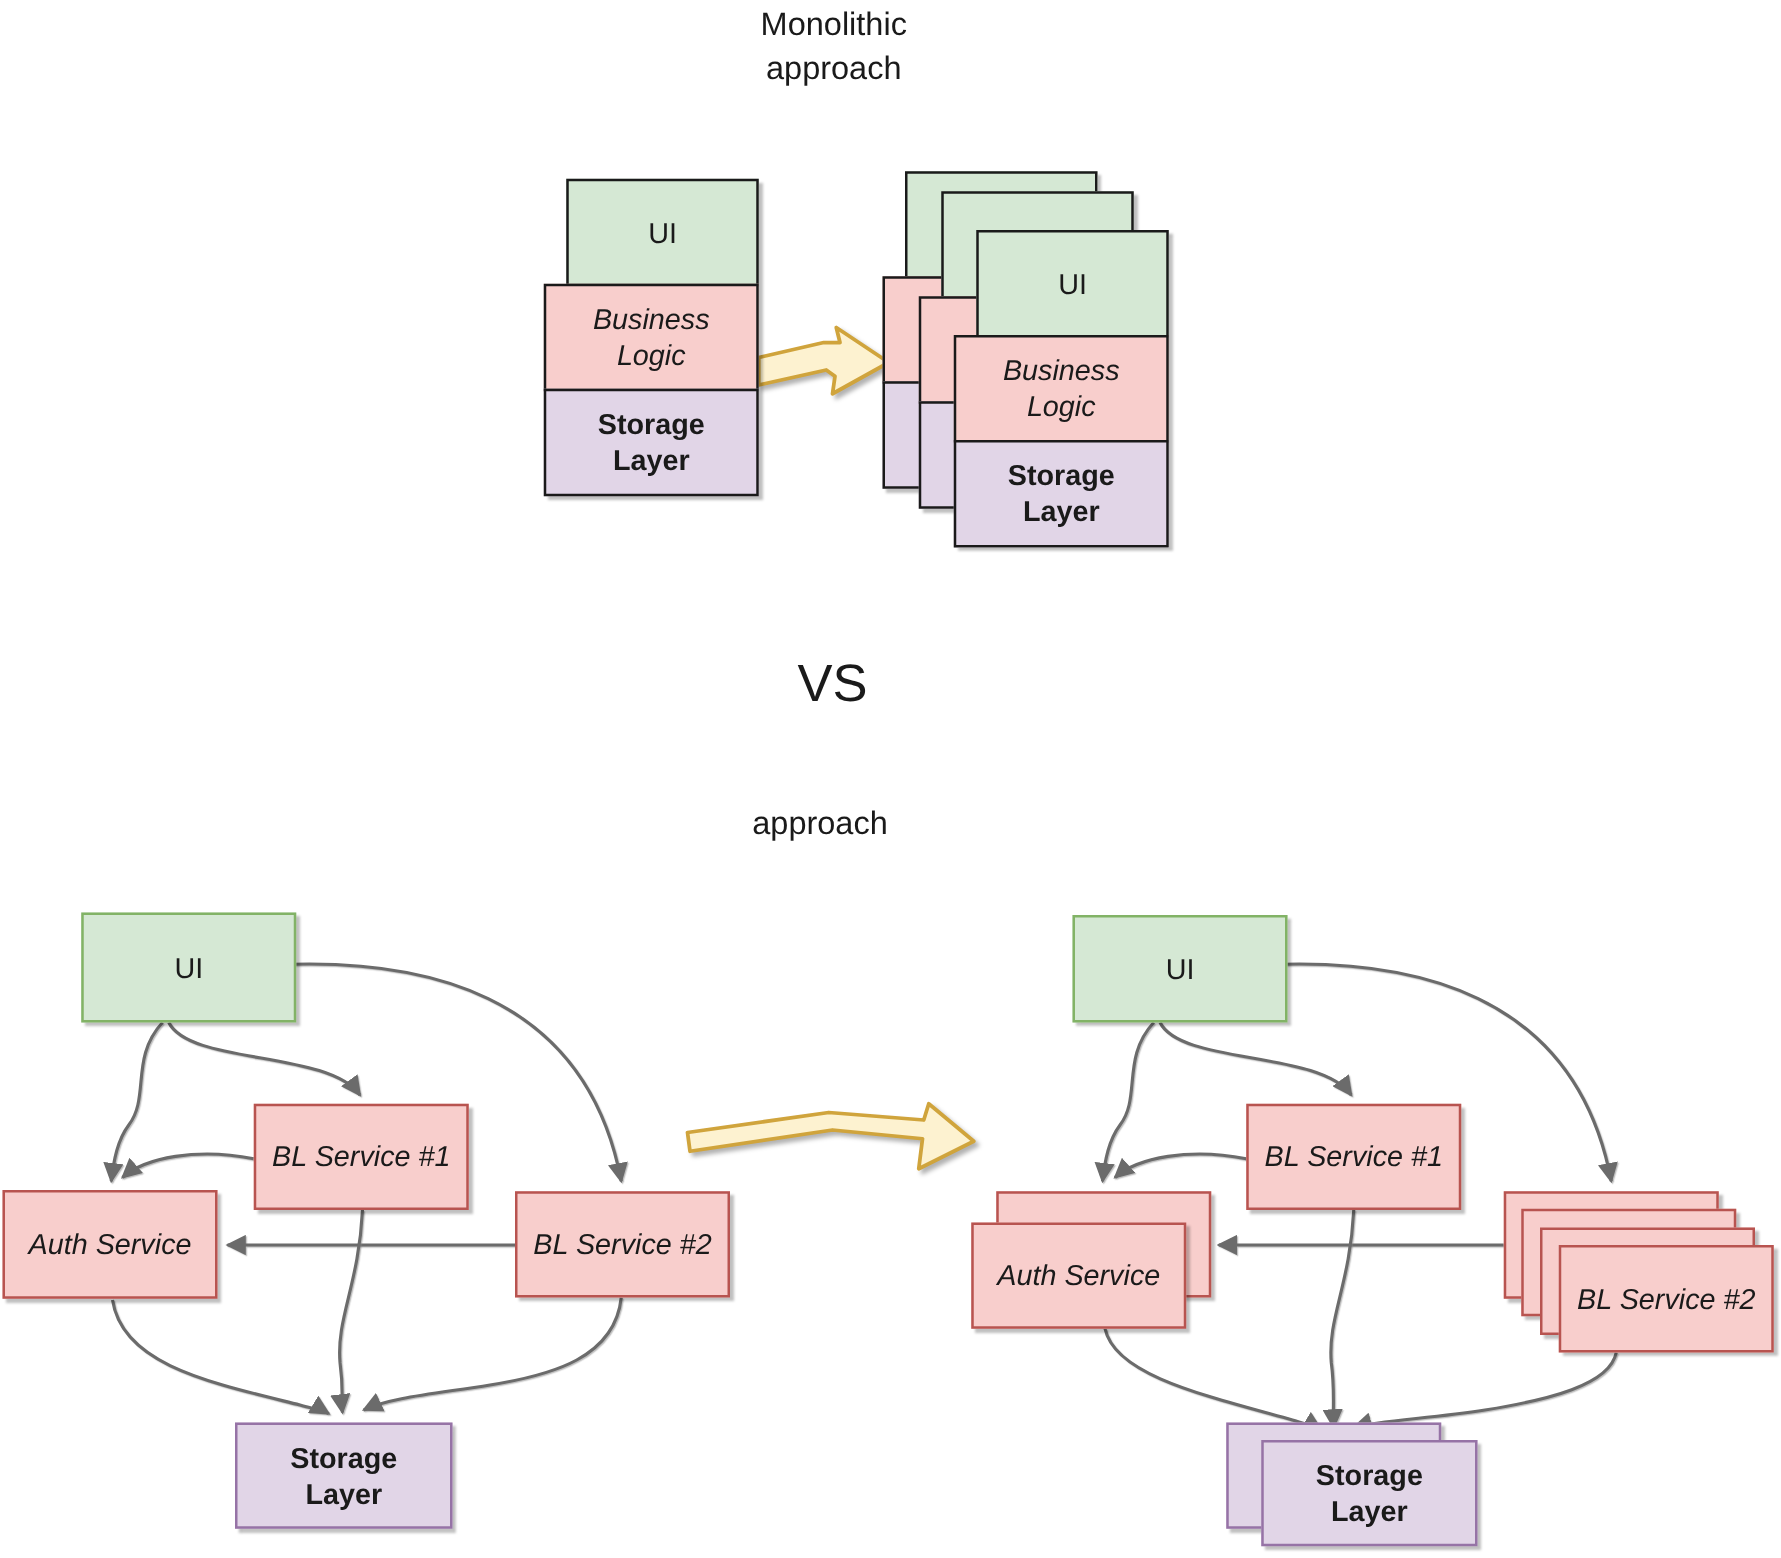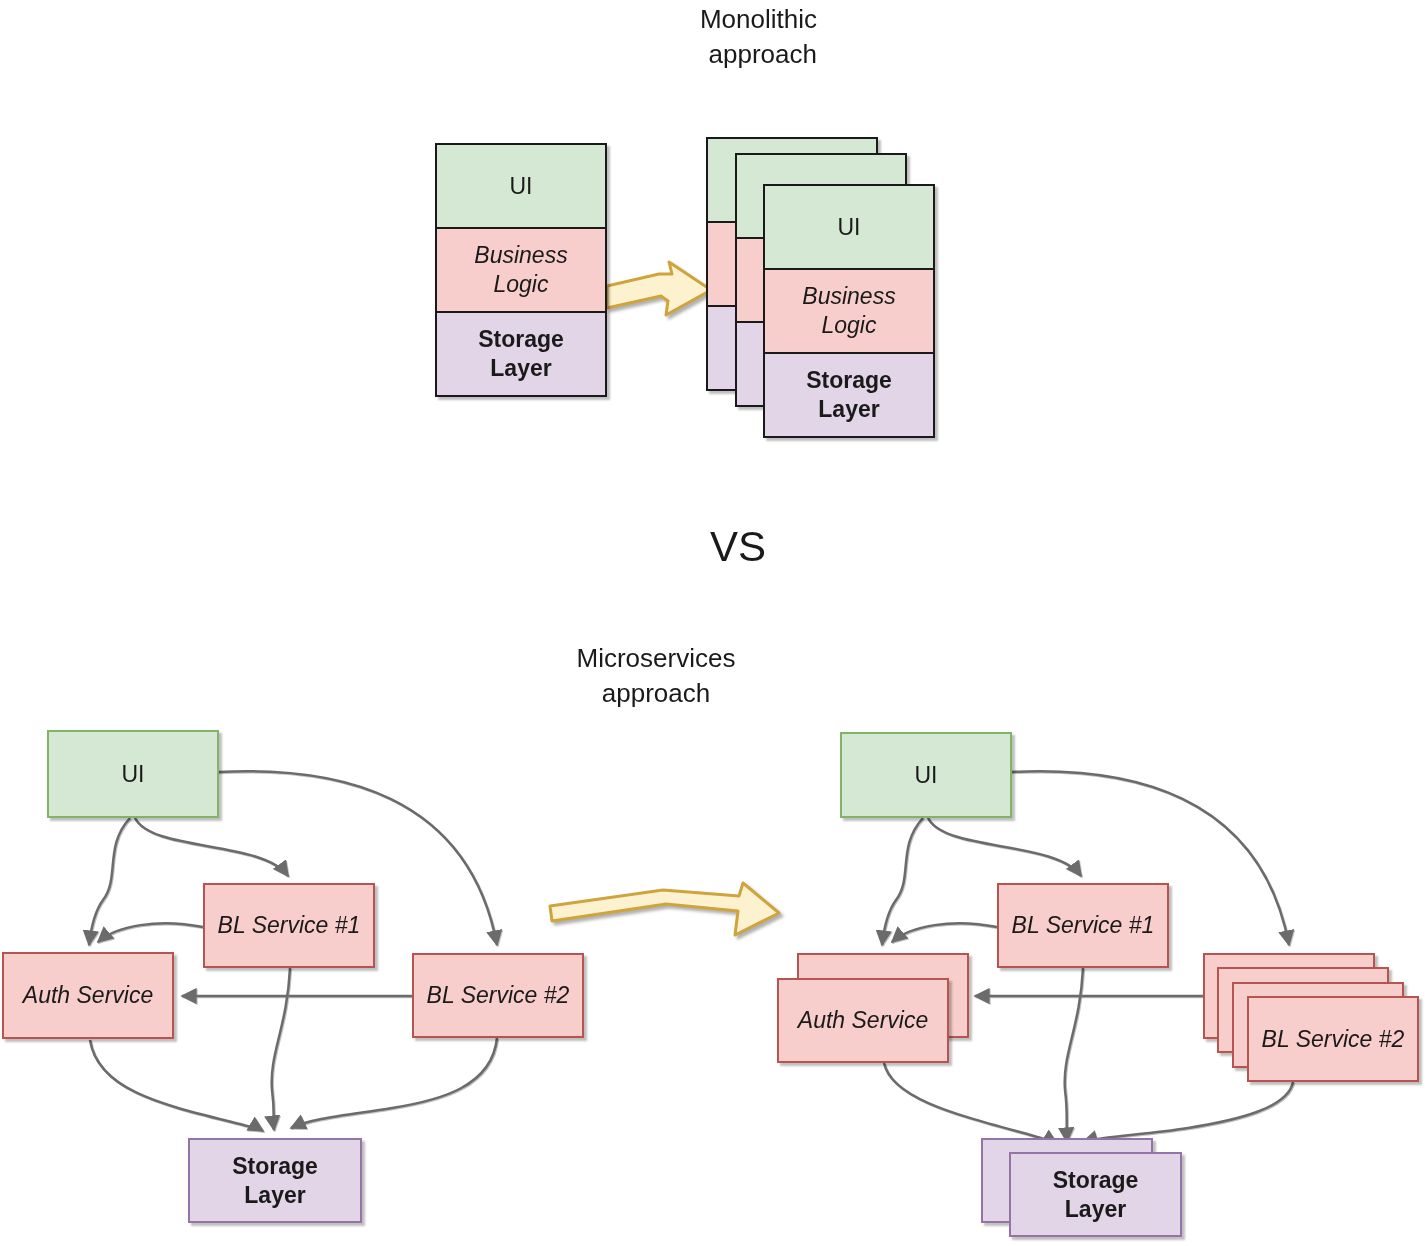--- a/index.html
+++ b/index.html
@@ -9,28 +9,28 @@
     --arrow-fill:#fdf2d0; --arrow-border:#d0a43c;
     --edge-color:#6b6b6b; --text-color:#1a1a1a;
   }
   html,body{margin:0;padding:0;background:#ffffff;}
   .canvas{
     position:relative;width:1425px;height:1246px;overflow:hidden;
     font-family:"Liberation Sans", sans-serif;color:var(--text-color);
     background:#ffffff;
   }
   .title{position:absolute;text-align:center;font-size:26px;line-height:35px;}
-  .vs{position:absolute;text-align:right;font-size:42px;}
+  .vs{position:absolute;text-align:center;font-size:42px;}
   .node{
     position:absolute;display:flex;flex-direction:column;align-items:center;justify-content:center;
     text-align:center;border:2px solid;box-sizing:border-box;
     box-shadow:3px 3px 2px rgba(0,0,0,0.25);
     font-size:23px;line-height:29px;
   }
-  .green{background:var(--green-fill);border-color:var(--green-border);}
+  .green{background:var(--green-fill);border-color:var(--green-border);margin-left:18px;}
   .pink{background:var(--pink-fill);border-color:var(--pink-border);font-style:italic;}
   .purple{background:var(--purple-fill);border-color:var(--purple-border);font-weight:bold;}
   .mstack{position:absolute;width:172px;box-shadow:3px 3px 2px rgba(0,0,0,0.25);}
   .mseg{
     height:86px;display:flex;flex-direction:column;align-items:center;justify-content:center;
     text-align:center;border:2px solid;box-sizing:border-box;font-size:23px;line-height:29px;
   }
   .mseg + .mseg{margin-top:-2px;}
   svg.edges{position:absolute;left:0;top:0;}
   .edge{
@@ -75,29 +75,28 @@
       <path class="edge" d="M 1203 996 L 975 996" marker-end="url(#ah)"></path>
       <path class="edge" d="M 1083 968 C 1080 1028, 1062 1054, 1065 1090 C 1068 1112, 1066 1125, 1067 1142" marker-end="url(#ah)"></path>
       <path class="edge" d="M 884 1063 C 892 1100, 962 1116, 1034 1136 C 1044 1139, 1052 1141, 1057 1144" marker-end="url(#ah)"></path>
       <path class="edge" d="M 1293 1082 C 1288 1108, 1238 1120, 1188 1128 C 1144 1135, 1104 1136, 1083 1142" marker-end="url(#ah)"></path>
     </g>
 
     <path class="fat-arrow" d="M 607 286 L 659 274 L 672 274 L 669 262 L 711 290 L 666 315 L 668 301 L 661 296 L 607 308 Z"></path>
     <path class="fat-arrow" d="M 550 906 L 663 890 L 739 896 L 743 883 L 779 913 L 735 935 L 738 911 L 666 904 L 552 921 Z"></path>
   </svg>
 
-  <div class="title" style="left:517px;top:2px;width:300px;text-align:right;">
+  <div class="title" style="left:517px;top:2px;width:300px;">
     <div>Monolithic</div>
     <div>approach</div>
   </div>
 
   <div class="vs" style="left:566px;top:523px;width:200px;">VS</div>
 
   <div class="title" style="left:506px;top:641px;width:300px;">
-    <div>Microservices</div>
     <div>approach</div>
   </div>
 
   <div class="mstack" style="left:435px;top:143px;">
     <div class="mseg green">
       <div>UI</div>
     </div>
     <div class="mseg pink">
       <div>Business</div>
       <div>Logic</div>

